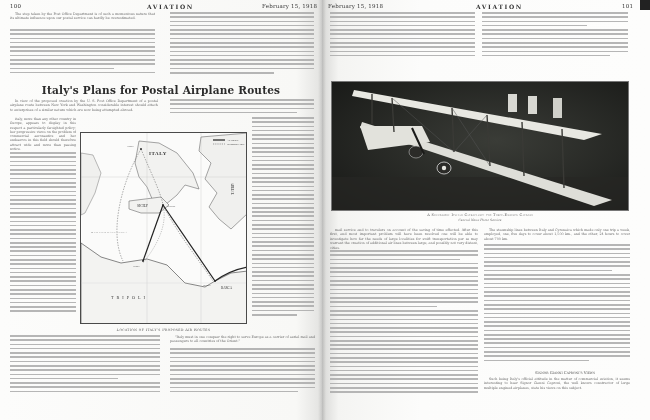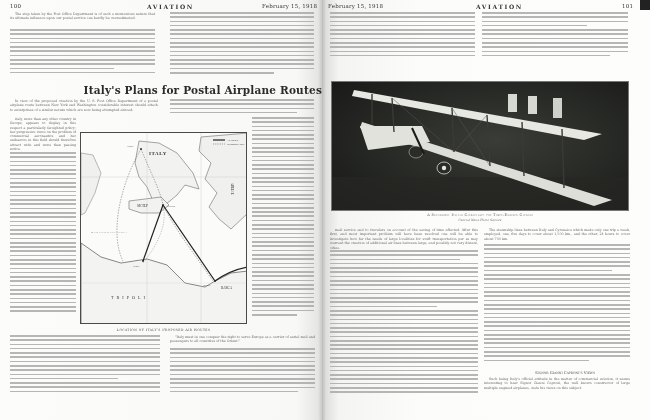--- a/index.html
+++ b/index.html
@@ -17,21 +17,21 @@
   .rh-title { font-size: 6px; font-weight: bold; letter-spacing: 1.6px; }
 
   .text-block { position: absolute; font-size: 3.3px; line-height: 4.4px; color: #6a6a6a; text-align: justify; overflow: hidden; }
   .text-block p { text-indent: 5px; }
 
   .lines { position: absolute; overflow: hidden; }
   .line { height: 1.6px; background: #a9a9a9; margin-bottom: 2.7px; opacity: 0.85; }
   .line.short { width: 72%; }
   .line.mid { width: 88%; }
 
-  .headline { position: absolute; left: 0; width: 322px; top: 84px; text-align: right; font-size: 10.5px; font-weight: bold; color: #2b2b2b; letter-spacing: 0.2px; white-space: nowrap; }
+  .headline { position: absolute; left: 0; width: 322px; top: 84px; text-align: center; font-size: 10.5px; font-weight: bold; color: #2b2b2b; letter-spacing: 0.2px; white-space: nowrap; }
 
   .map-frame { position: absolute; left: 80px; top: 132px; width: 167px; height: 192px; border: 1.2px solid #4a4a4a; background: #fbfbfa; overflow: hidden; }
   .map-caption { position: absolute; left: 80px; top: 328px; width: 167px; text-align: center; font-size: 3.6px; color: #555; letter-spacing: 0.4px; font-variant: small-caps; white-space: nowrap; }
 
   .photo-frame { position: absolute; left: 331px; top: 81px; width: 298px; height: 130px; background: #1d1f1c; overflow: hidden; border: 1px solid #777; }
   .photo-caption { position: absolute; left: 331px; top: 213px; width: 298px; text-align: center; font-size: 3.5px; color: #555; font-variant: small-caps; letter-spacing: 0.3px; white-space: nowrap; }
   .photo-credit { position: absolute; left: 331px; top: 218px; width: 298px; text-align: center; font-size: 3px; color: #666; font-style: italic; white-space: nowrap; }
 
   .subhead { position: absolute; left: 490px; top: 370px; width: 150px; text-align: center; font-size: 3.8px; color: #555; font-variant: small-caps; white-space: nowrap; }
 </style>

